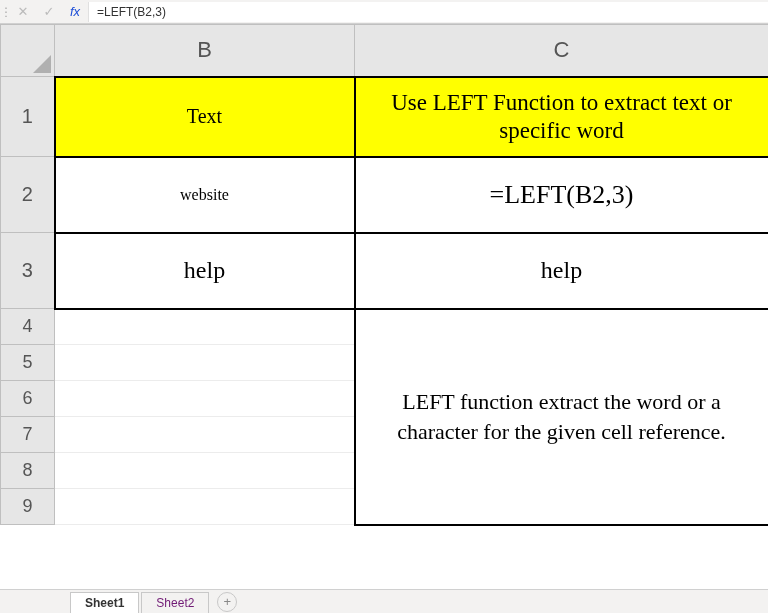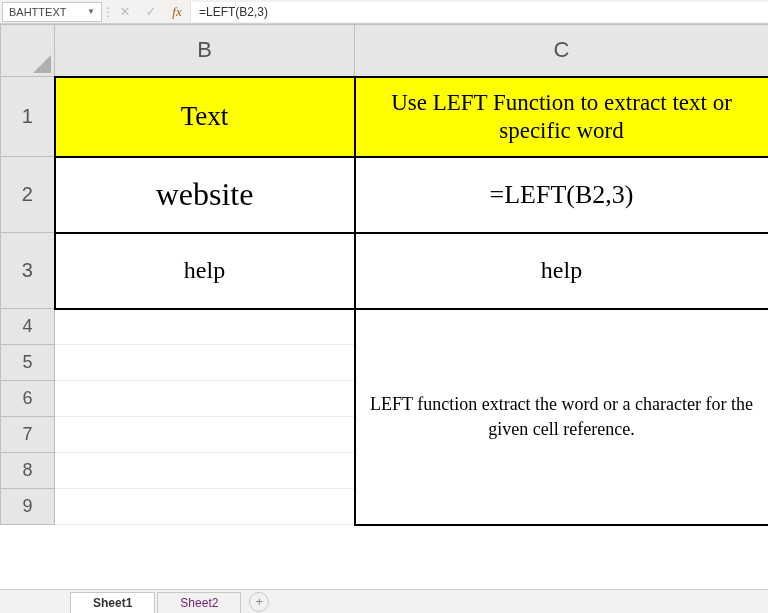--- a/index.html
+++ b/index.html
@@ -4,21 +4,21 @@
 <style>
 * { box-sizing: border-box; margin: 0; padding: 0; }
 body { font-family: "Segoe UI", Arial, sans-serif; background: #fff; width: 768px; height: 613px; overflow: hidden; position: relative; }
 
 
 .formula-bar { display: flex; align-items: center; height: 24px; background: #f3f2f1; border-bottom: 1px solid #d0d0d0; font-size: 11px; color: #444; }
 .name-box { width: 100px; height: 20px; margin: 2px 0 2px 2px; background: #fff; border: 1px solid #c8c8c8; display: flex; align-items: center; padding: 0 6px; justify-content: space-between; }
 .name-box .caret { font-size: 8px; color: #666; }
 .sep-dots { width: 10px; text-align: center; color: #aaa; font-size: 12px; line-height: 12px; }
 .fx-btn { width: 26px; height: 20px; display: flex; align-items: center; justify-content: center; color: #999; font-size: 13px; }
-.fx-btn.fx { font-style: italic; color: #a16207; font-family: Liberation Serif, serif; }
+.fx-btn.fx { font-style: italic; color: #1d4ed8; font-family: Liberation Sans, sans-serif; }
 .fx-btn.cancel, .fx-btn.confirm { color: #bbb; }
 .formula-input { flex: 1; height: 20px; background: #fff; border-left: 1px solid #e0e0e0; padding: 0 8px; display: flex; align-items: center; font-size: 12px; color: #333; }
 
 
 .grid { position: relative; height: 565px; }
 table { border-collapse: collapse; table-layout: fixed; width: 768px; }
 td, th { padding: 0; vertical-align: middle; }
 
 
 .col-head { height: 52px; }
@@ -27,44 +27,40 @@
 .col-head td.corner::after { content: ""; position: absolute; right: 3px; bottom: 3px; border-style: solid; border-width: 0 0 18px 18px; border-color: transparent transparent #b0b0b0 transparent; }
 .col-A { width: 54px; }
 .col-B { width: 300px; }
 .col-C { width: 414px; }
 
 
 .rh { background: #e6e6e6; text-align: center; font-size: 20px; color: #555; border: 1px solid #bfbfbf; }
 
 
 .cell { border: 1px solid #d4d4d4; font-size: 21px; text-align: center; font-family: "Comic Sans MS", "Segoe Script", cursive; color: #000; }
-.hdr-yellow { background: #ffff00; font-size: 27px; border: 2px solid #000; }
+.hdr-yellow { background: #ffff00; font-size: 20px; border: 2px solid #000; }
 .thick { border: 2px solid #000; }
 .small-row .rh { font-size: 18px; }
-.note-c { font-size: 18px; line-height: 1.35; padding: 6px 14px; border-left: 2px solid #000; border-right: 2px solid #000; border-bottom: 2px solid #000; }
+.note-c { font-size: 22px; line-height: 1.35; padding: 6px 14px; border-left: 2px solid #000; border-right: 2px solid #000; border-bottom: 2px solid #000; }
 .note-b-empty { border-right: 2px solid #000; }
 
 
 .faint { border: 1px solid #ececec; }
 
 
 .sheet-tabs { position: absolute; bottom: 0; left: 0; right: 0; height: 24px; background: #f3f2f1; border-top: 1px solid #d0d0d0; display: flex; align-items: center; padding-left: 70px; font-size: 12px; }
-.tab { padding: 3px 22px; border: 1px solid #c8c8c8; border-bottom: none; background: #fff; margin-right: 2px; color: #333; position: relative; top: 1px; }
+.tab { padding: 3px 14px; border: 1px solid #c8c8c8; border-bottom: none; background: #fff; margin-right: 2px; color: #333; position: relative; top: 1px; }
 .tab.active { font-weight: 600; border-bottom: 1px solid #fff; }
 .tab.inactive { background: #f3f2f1; color: #701a75; }
 .add-sheet { width: 20px; height: 20px; border: 1px solid #c8c8c8; border-radius: 50%; display: flex; align-items: center; justify-content: center; color: #888; margin-left: 6px; font-size: 13px; }
 </style>
 </head>
 <body>
 
 <div class="formula-bar">
-  <div class="name-box">
-    <span>BAHTTEXT</span>
-    <span class="caret">▼</span>
-  </div>
   <div class="sep-dots">⋮</div>
   <div class="fx-btn cancel">✕</div>
   <div class="fx-btn confirm">✓</div>
   <div class="fx-btn fx">fx</div>
   <div class="formula-input">
     <span>=LEFT(B2,3)</span>
   </div>
 </div>
 
 <div class="grid">
@@ -82,21 +78,21 @@
   </tr>
 
   <tr style="height:80px">
     <td class="rh">1</td>
     <td class="cell hdr-yellow">Text</td>
     <td class="cell hdr-yellow" style="font-size:23px; line-height:1.2; padding:4px 20px">Use LEFT Function to extract text or  specific word</td>
   </tr>
 
   <tr style="height:76px">
     <td class="rh">2</td>
-    <td class="cell thick" style="font-size:32px">website</td>
+    <td class="cell thick" style="font-size:16px">website</td>
     <td class="cell thick" style="font-size:26px">=LEFT(B2,3)</td>
   </tr>
 
   <tr style="height:76px">
     <td class="rh">3</td>
     <td class="cell thick" style="font-size:24px">help</td>
     <td class="cell thick" style="font-size:24px">help</td>
   </tr>
 
   <tr style="height:36px" class="small-row">

